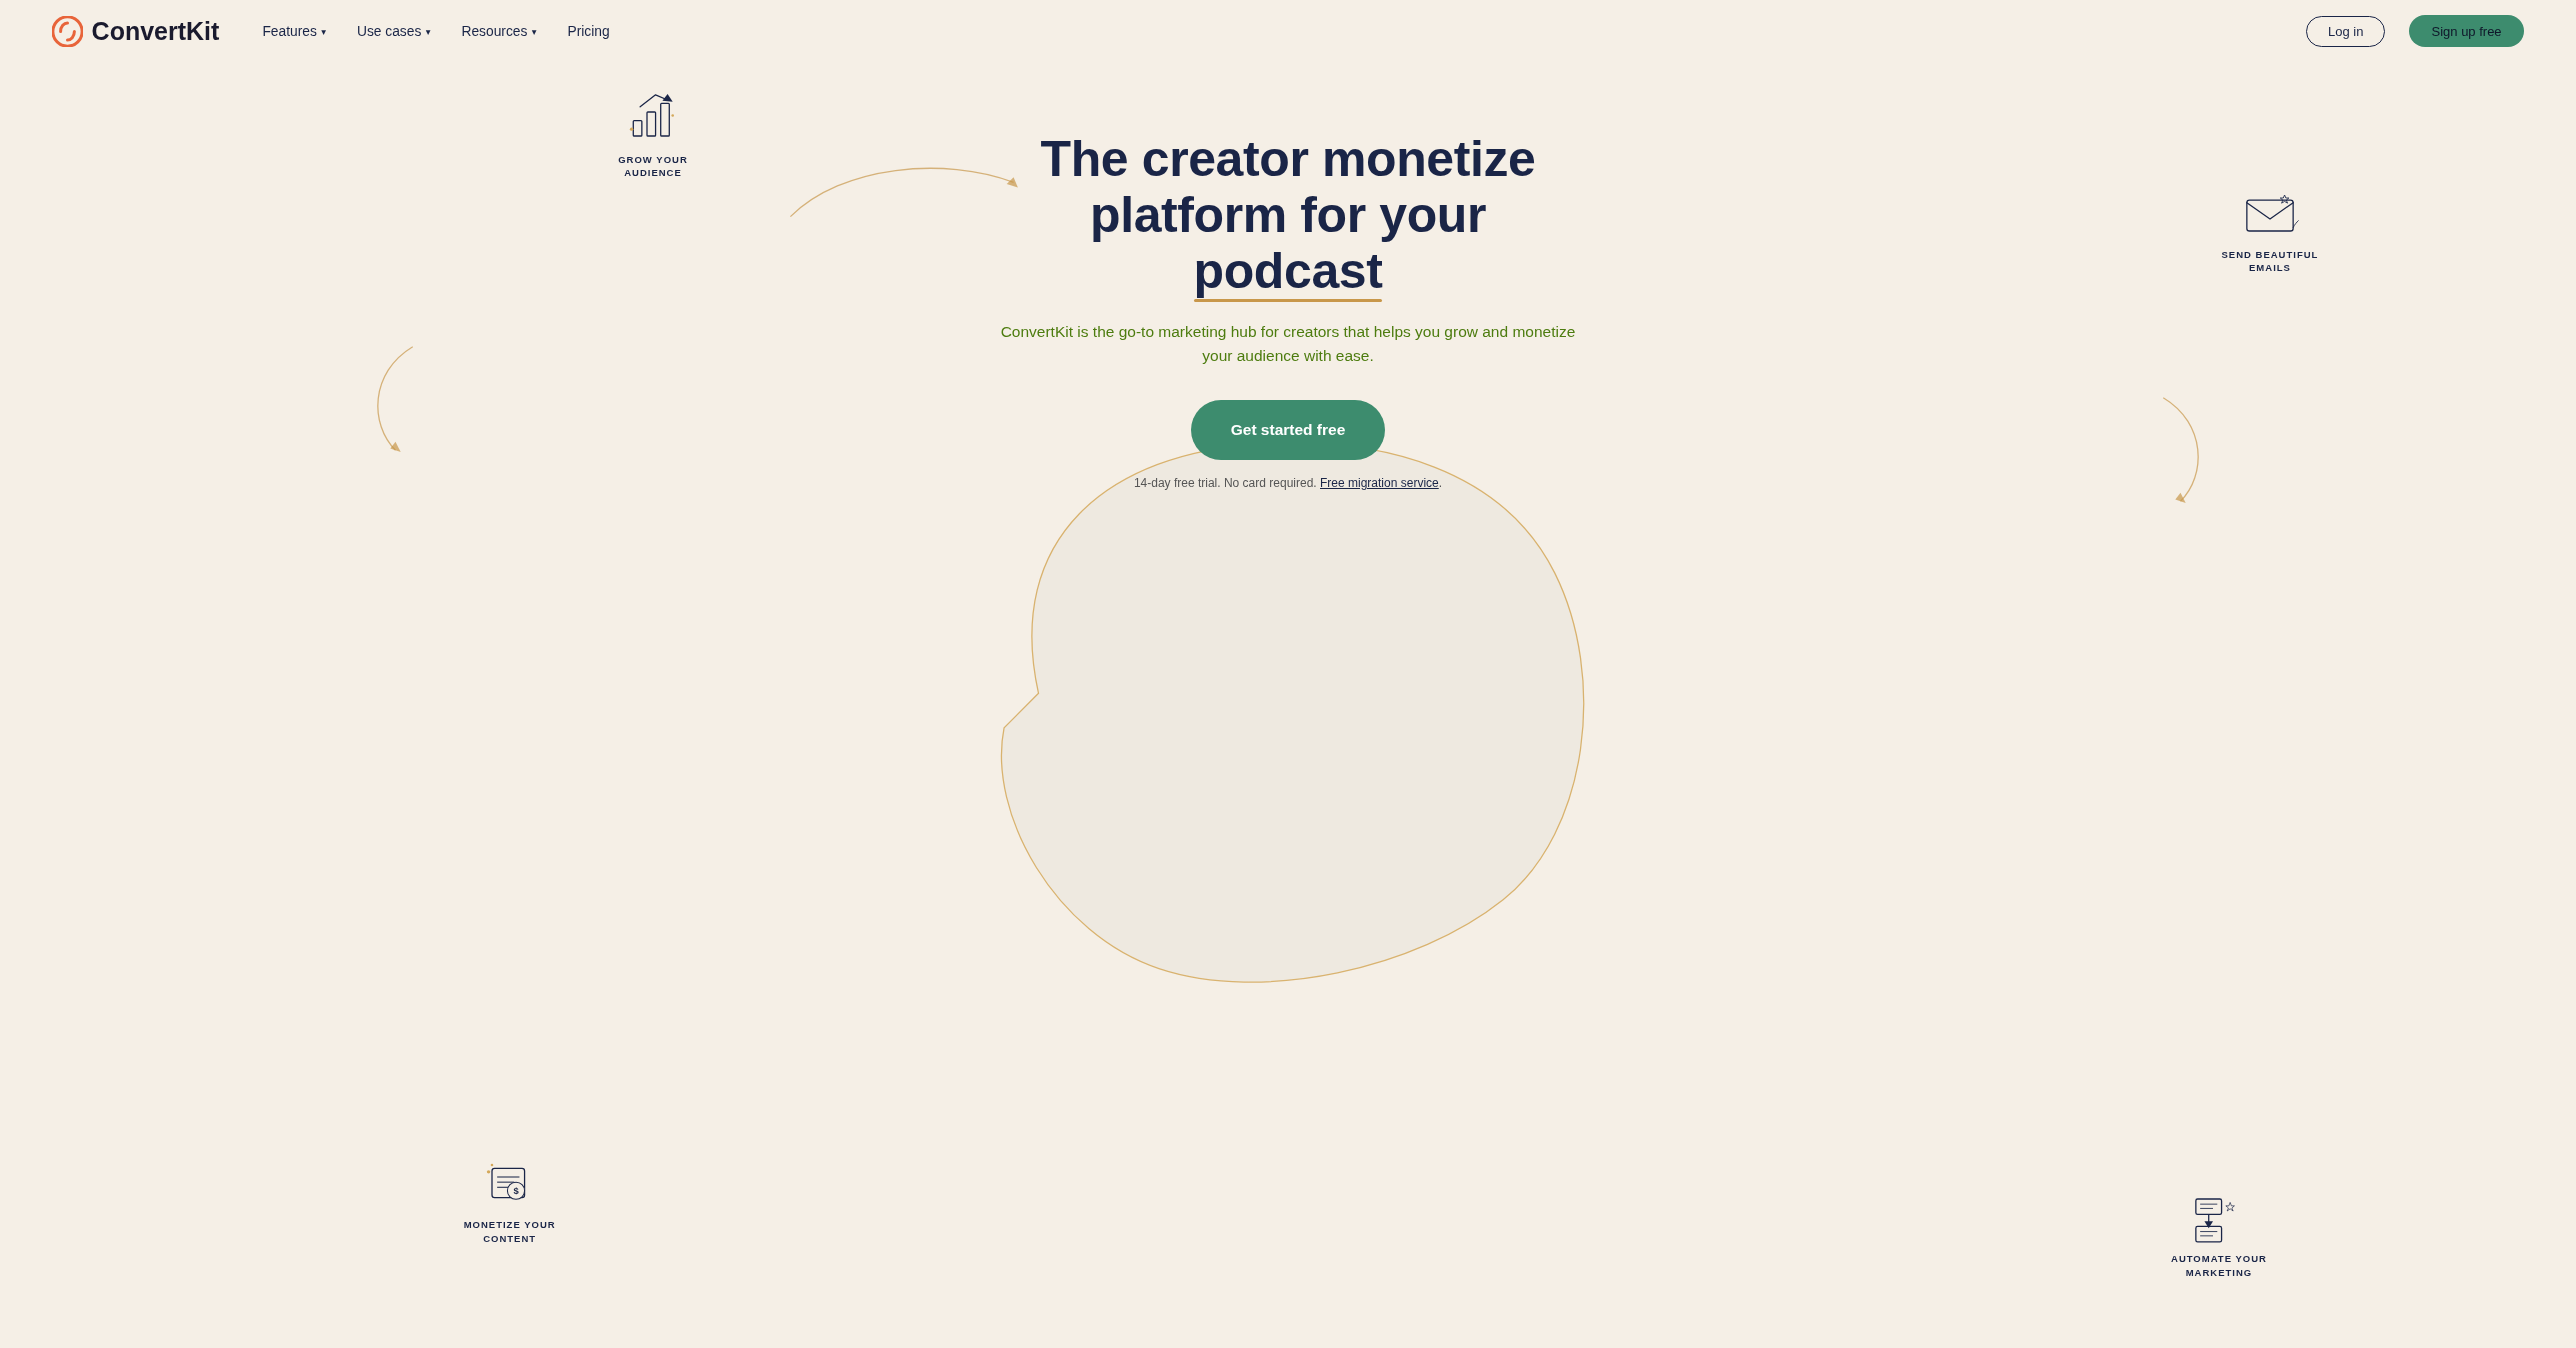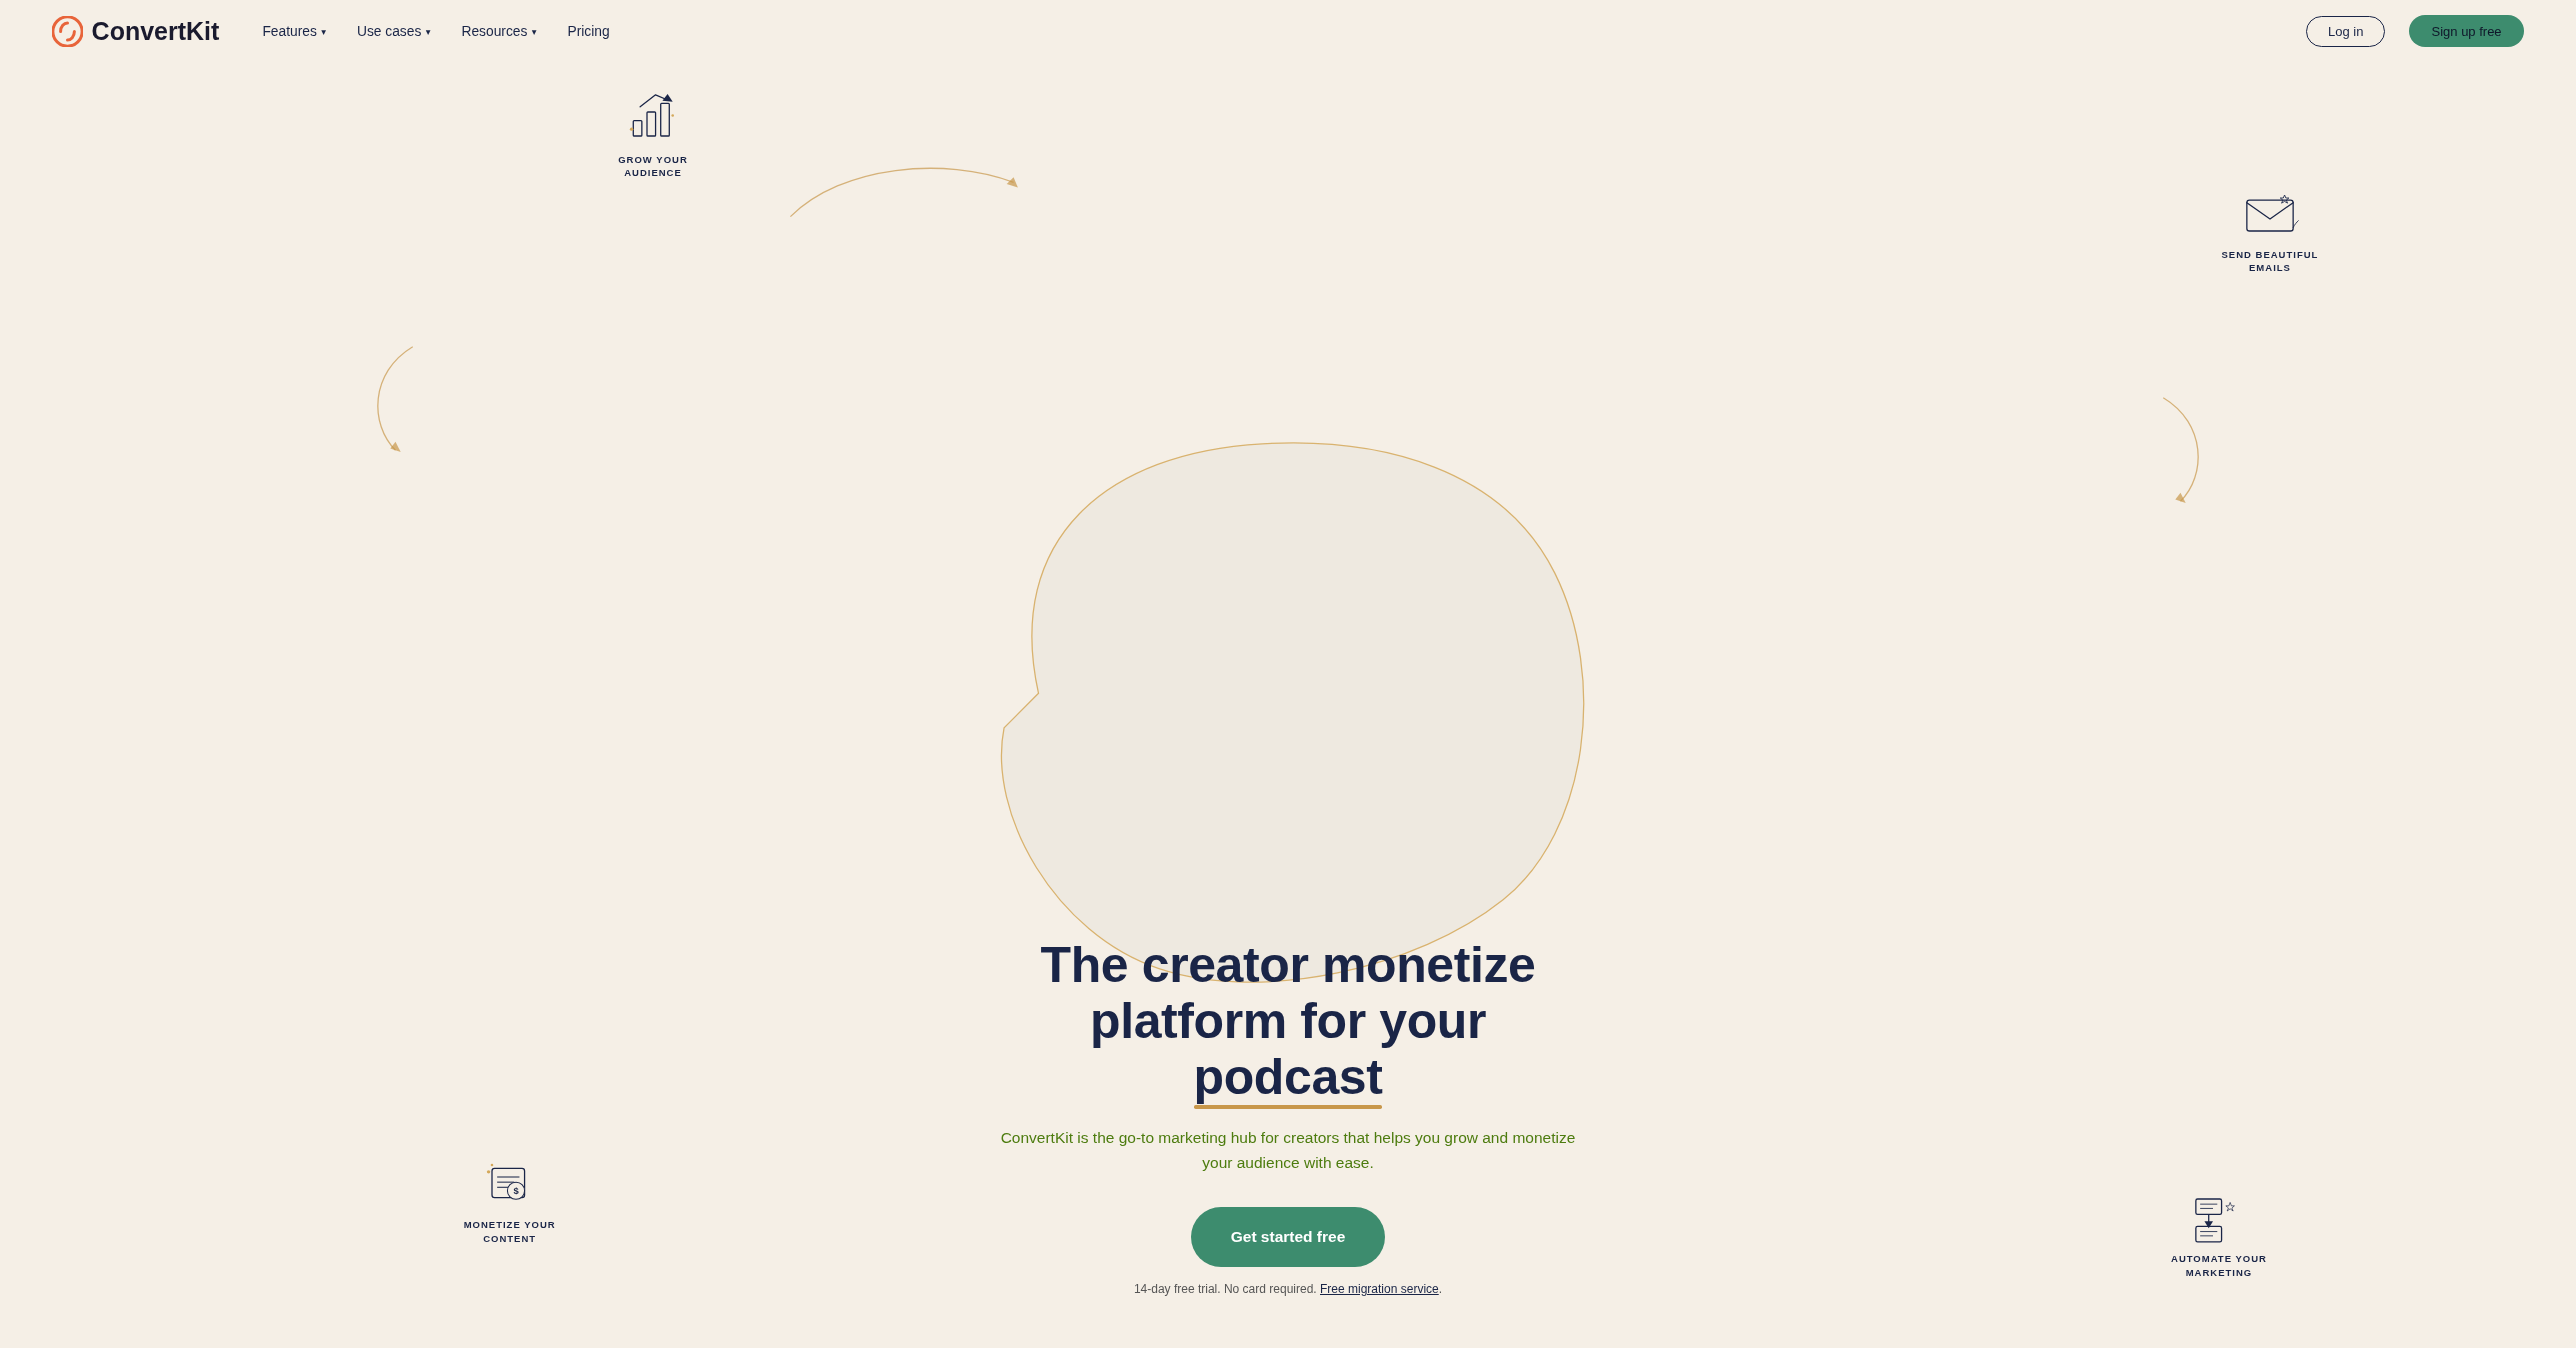--- a/index.html
+++ b/index.html
@@ -89,21 +89,21 @@
       font-weight: 500;
       cursor: pointer;
     }
 
     
     .hero {
       position: relative;
       display: flex;
       flex-direction: column;
       align-items: center;
-      justify-content: flex-end;
+      justify-content: flex-start;
       min-height: calc(100vh - 62px);
       padding: 17px 34px 52px;
       overflow: hidden;
     }
 
     
     .blob-bg {
       position: absolute;
       top: 50%;
       left: 50%;

